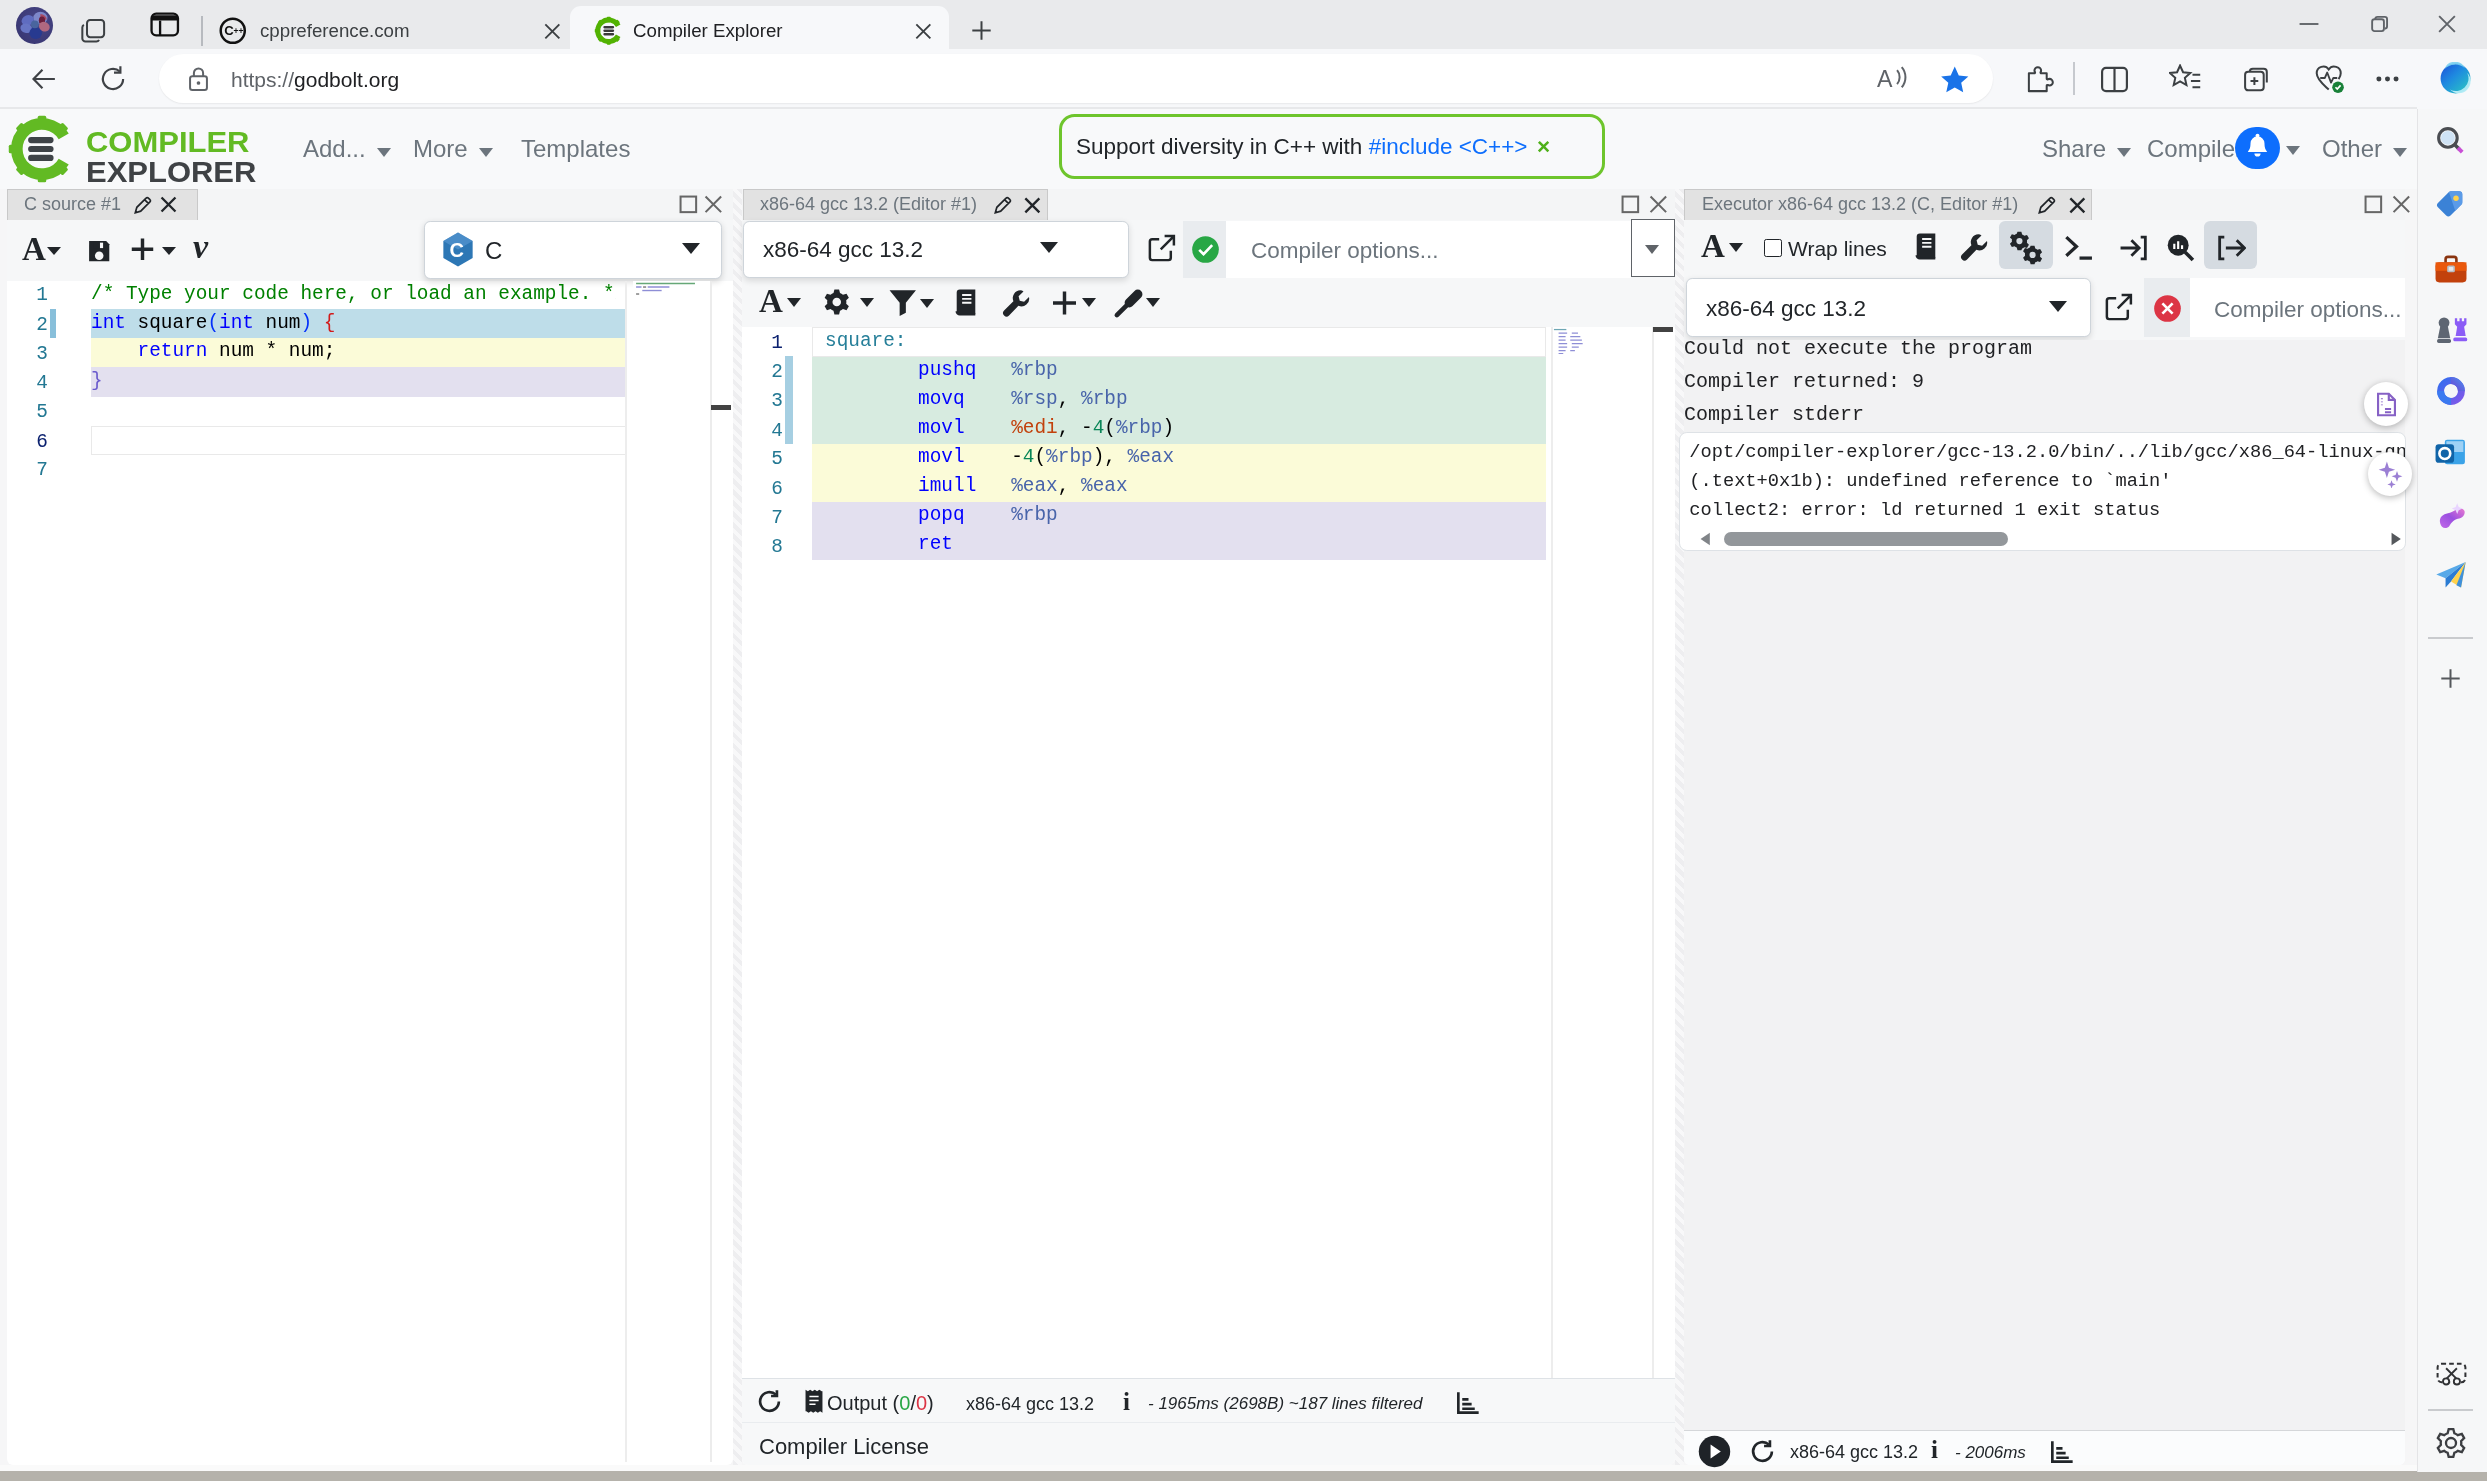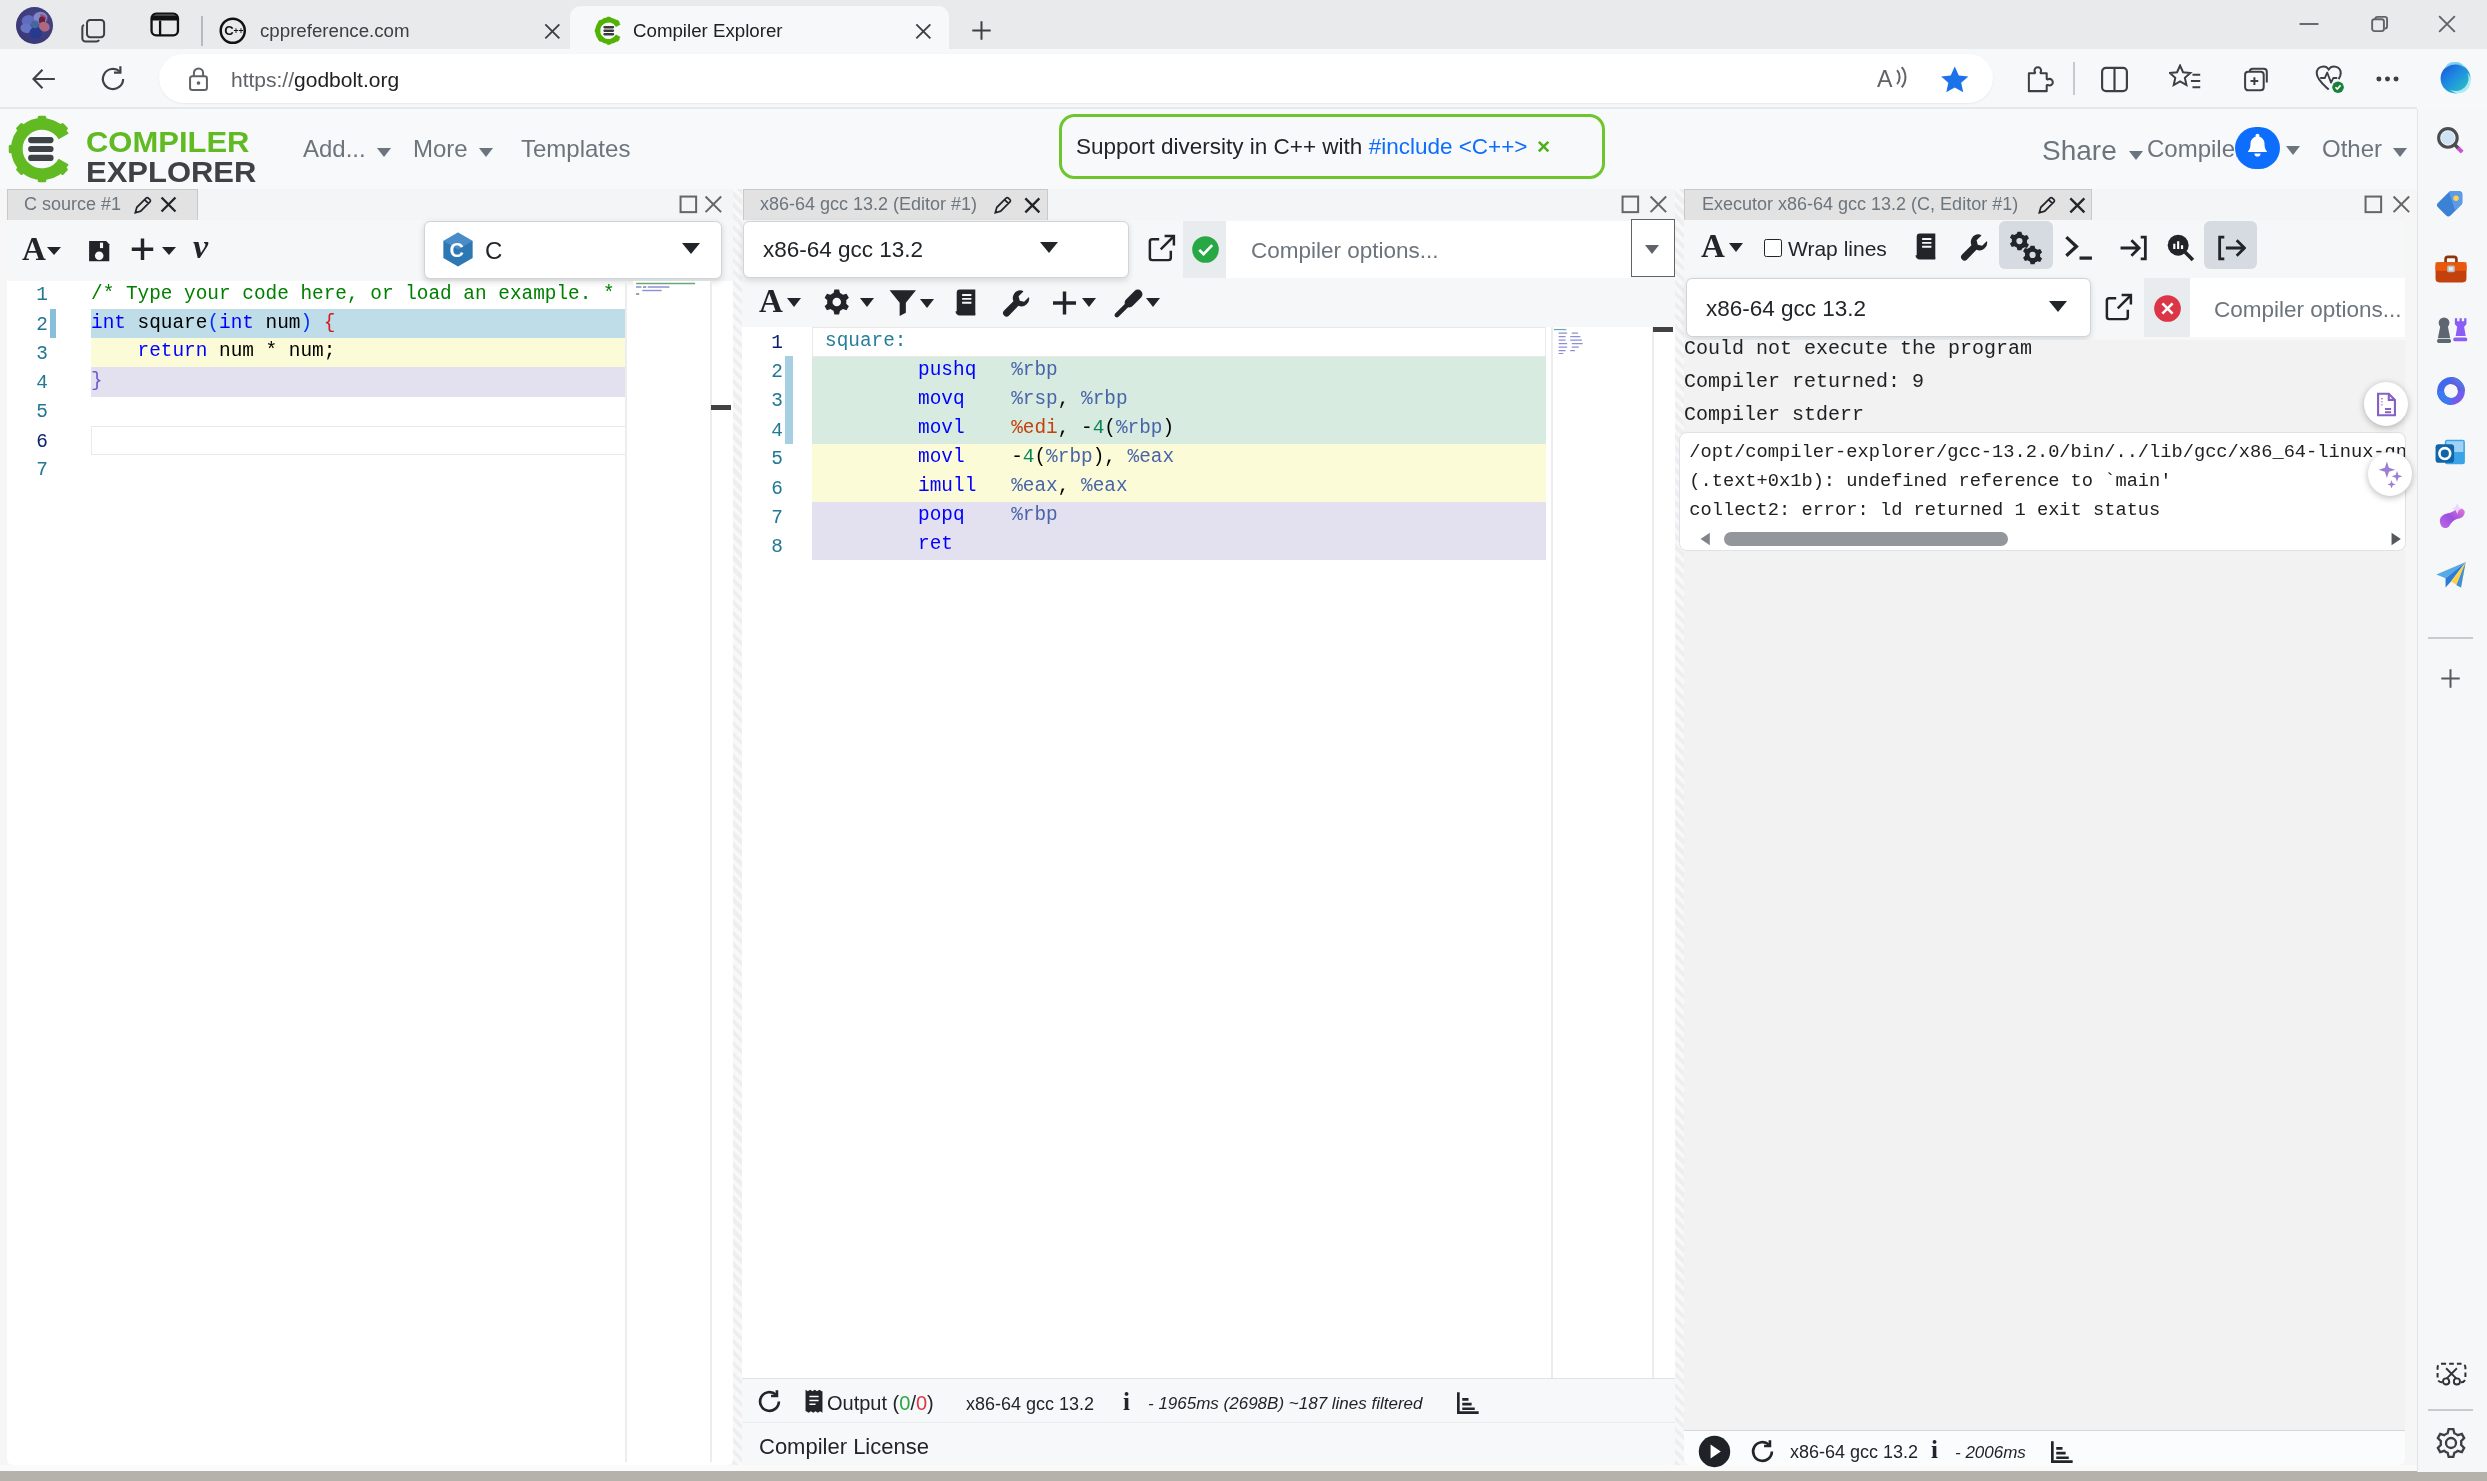--- a/index.html
+++ b/index.html
@@ -210,21 +210,21 @@
       </g>
 </svg>
   </div>
 <div class="abs" style="left:86px;top:125px;font-size:29.5px;font-weight:bold;color:#62ba23;transform:scaleX(1.05);transform-origin:0 0;">COMPILER</div>
 <div class="abs" style="left:86px;top:155px;font-size:29.5px;font-weight:bold;color:#3f4245;transform:scaleX(1.05);transform-origin:0 0;">EXPLORER</div>
 <div class="abs" style="left:303px;top:135px;font-size:24px;color:#6c757d;">Add... <span class="caret" style="margin-left:4.7px;"></span></div>
 <div class="abs" style="left:413px;top:135px;font-size:24px;color:#6c757d;">More <span class="caret" style="margin-left:4.7px;"></span></div>
 <div class="abs" style="left:521px;top:135px;font-size:24px;color:#6c757d;">Templates</div>
 <div class="abs" style="left:1059px;top:114px;width:546px;height:65px;border:3.9px solid #6ec52c;border-radius:15.5px;"></div>
 <div class="abs" style="left:1076px;top:134px;font-size:22.5px;color:#212529;">Support diversity in C++ with <span style="color:#0d6efd;">#include &lt;C++&gt;</span> <span style="color:#4eb019;font-weight:bold;margin-left:3.1px;">×</span></div>
-<div class="abs" style="left:2042px;top:135px;font-size:28px;color:#6c757d;">Share <span class="caret" style="margin-left:4.7px;"></span></div>
+<div class="abs" style="left:2042px;top:135px;font-size:24px;color:#6c757d;">Share <span class="caret" style="margin-left:4.7px;"></span></div>
 <div class="abs" style="left:2147px;top:135px;font-size:24px;color:#6c757d;">Compiler</div>
 <div class="abs" style="left:2235px;top:127px;width:45px;height:42px;background:#0d6efd;border-radius:21px;">
 <svg width="45" height="42" viewBox="0 0 58 54">
       <path d="M29 12 a9 9 0 0 1 9 9 c0 7 2 9 3.5 11 h-25 c1.5 -2 3.5 -4 3.5 -11 a9 9 0 0 1 9 -9z" fill="#fff"></path>
       <circle cx="29" cy="11" r="2.5" fill="#fff"></circle>
       <path d="M25 34 a4 4 0 0 0 8 0z" fill="#fff"></path>
     </svg>
   </div>
 <div class="abs" style="left:2286px;top:144px;color:#6c757d;"><span class="caret"></span></div>
 <div class="abs" style="left:2322px;top:135px;font-size:24px;color:#6c757d;">Other <span class="caret" style="margin-left:4.7px;"></span></div>

